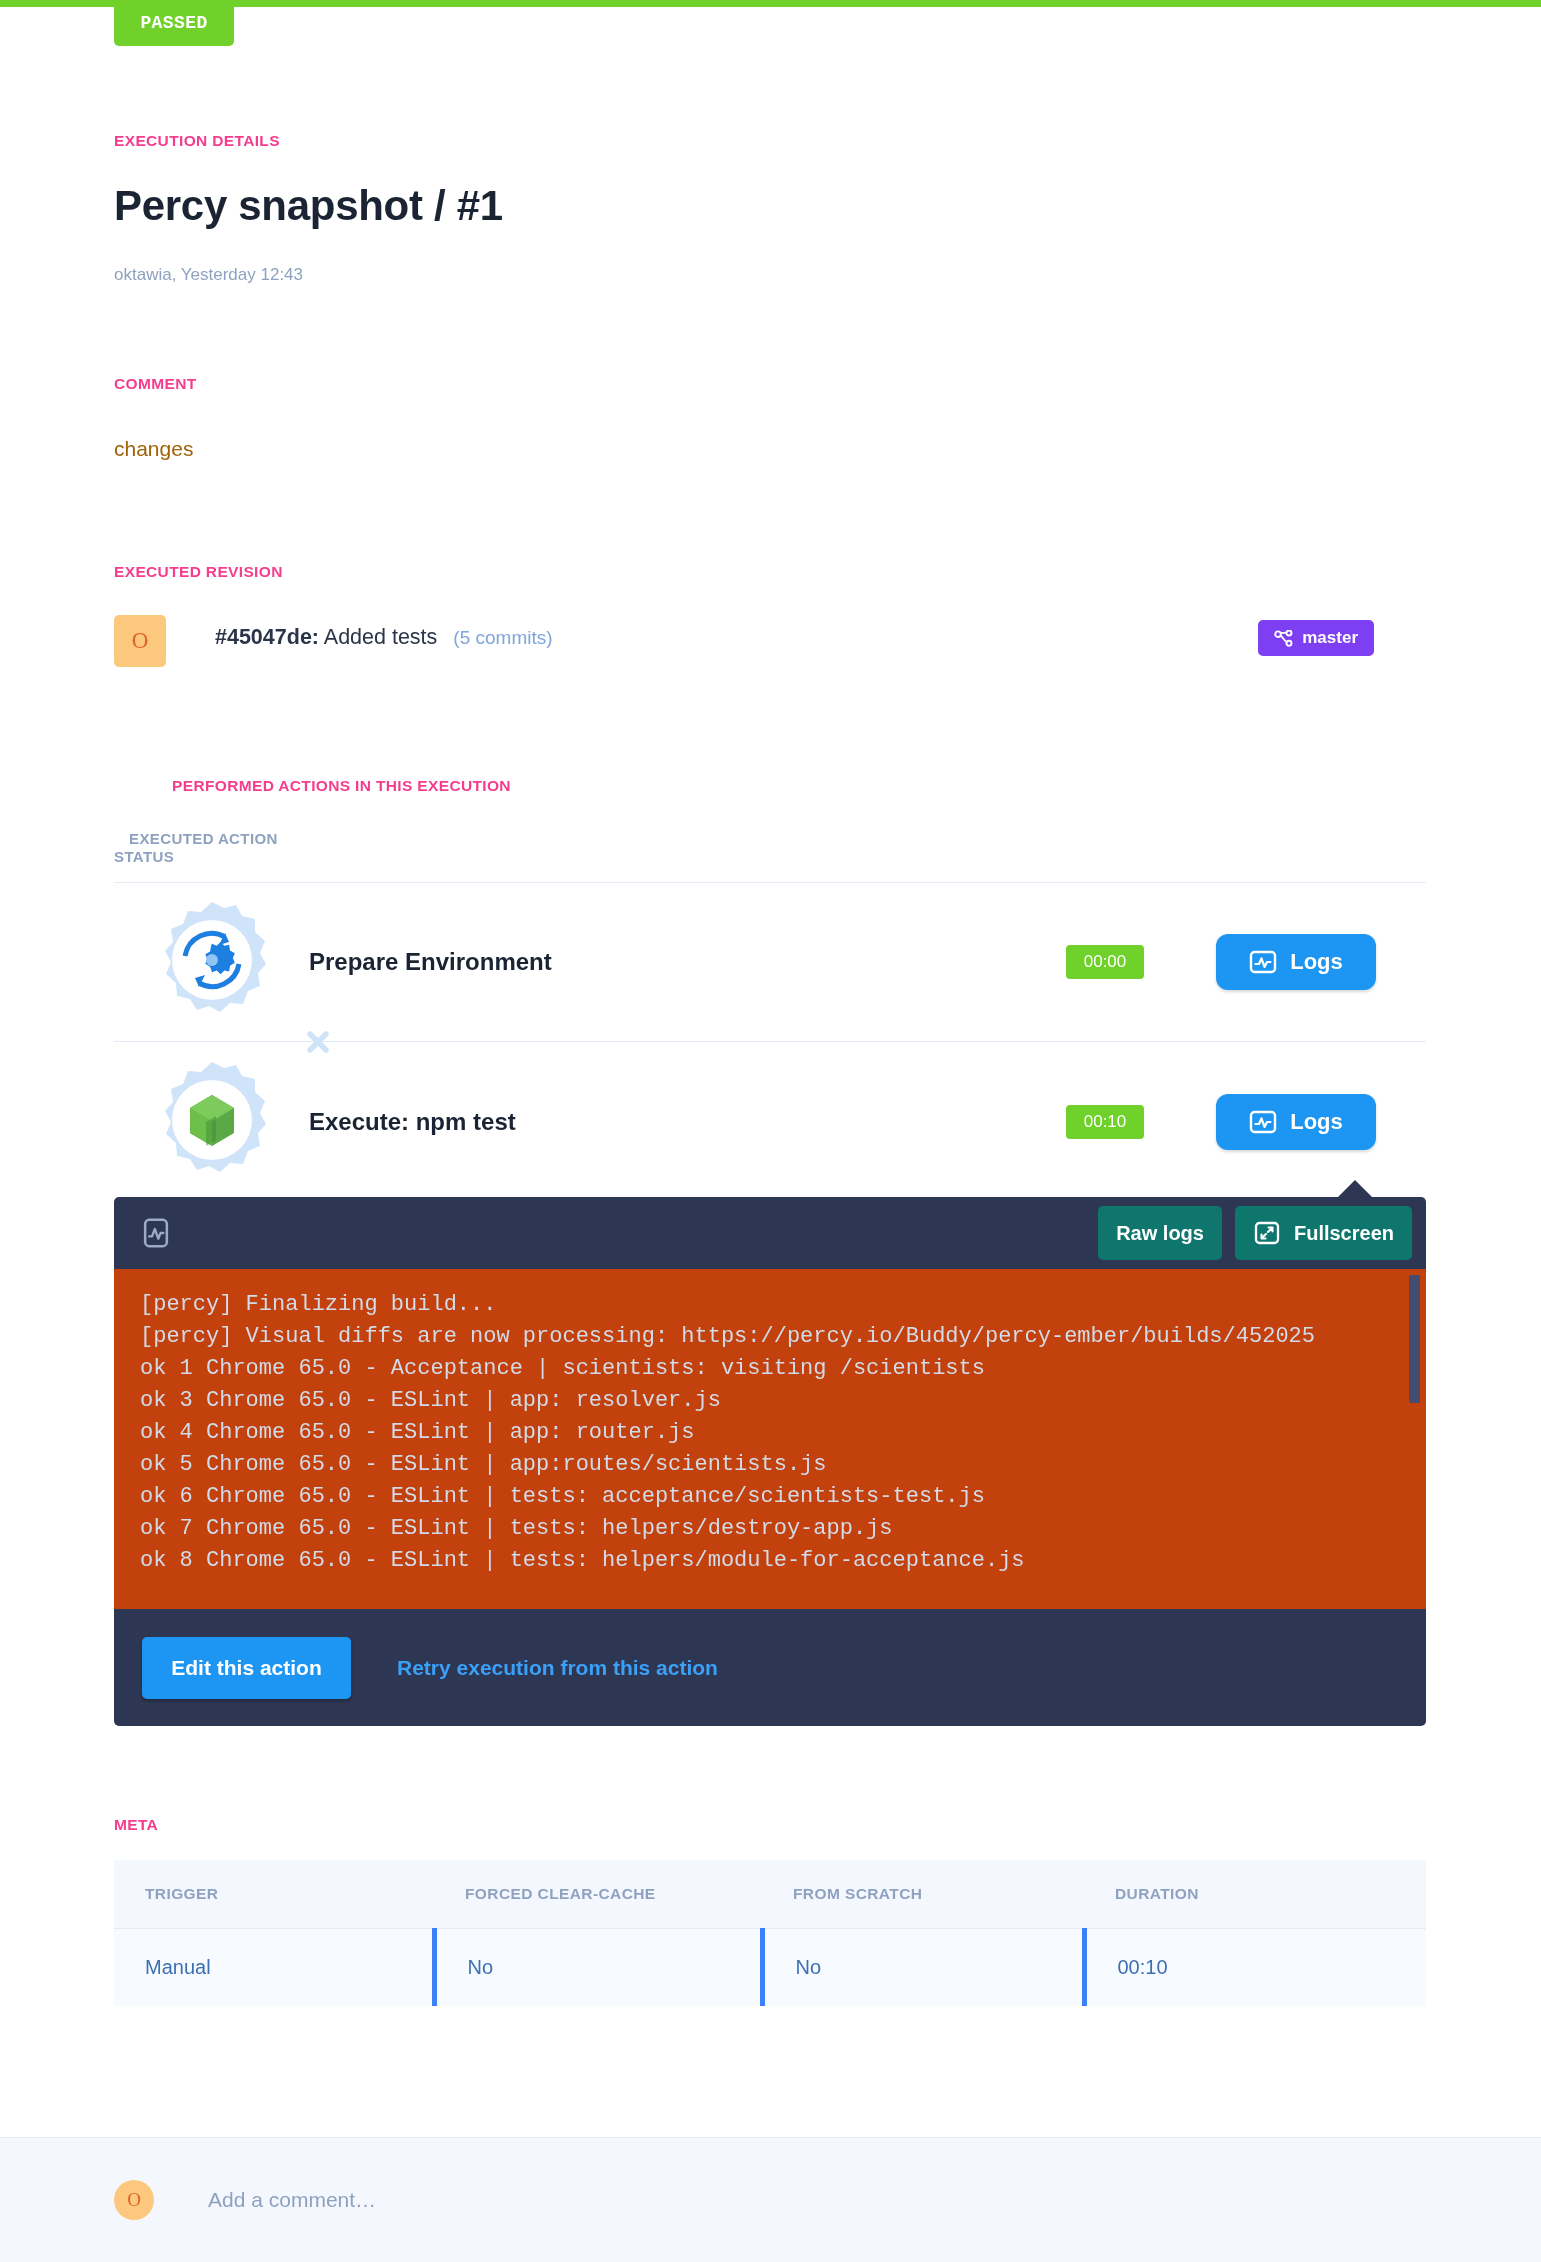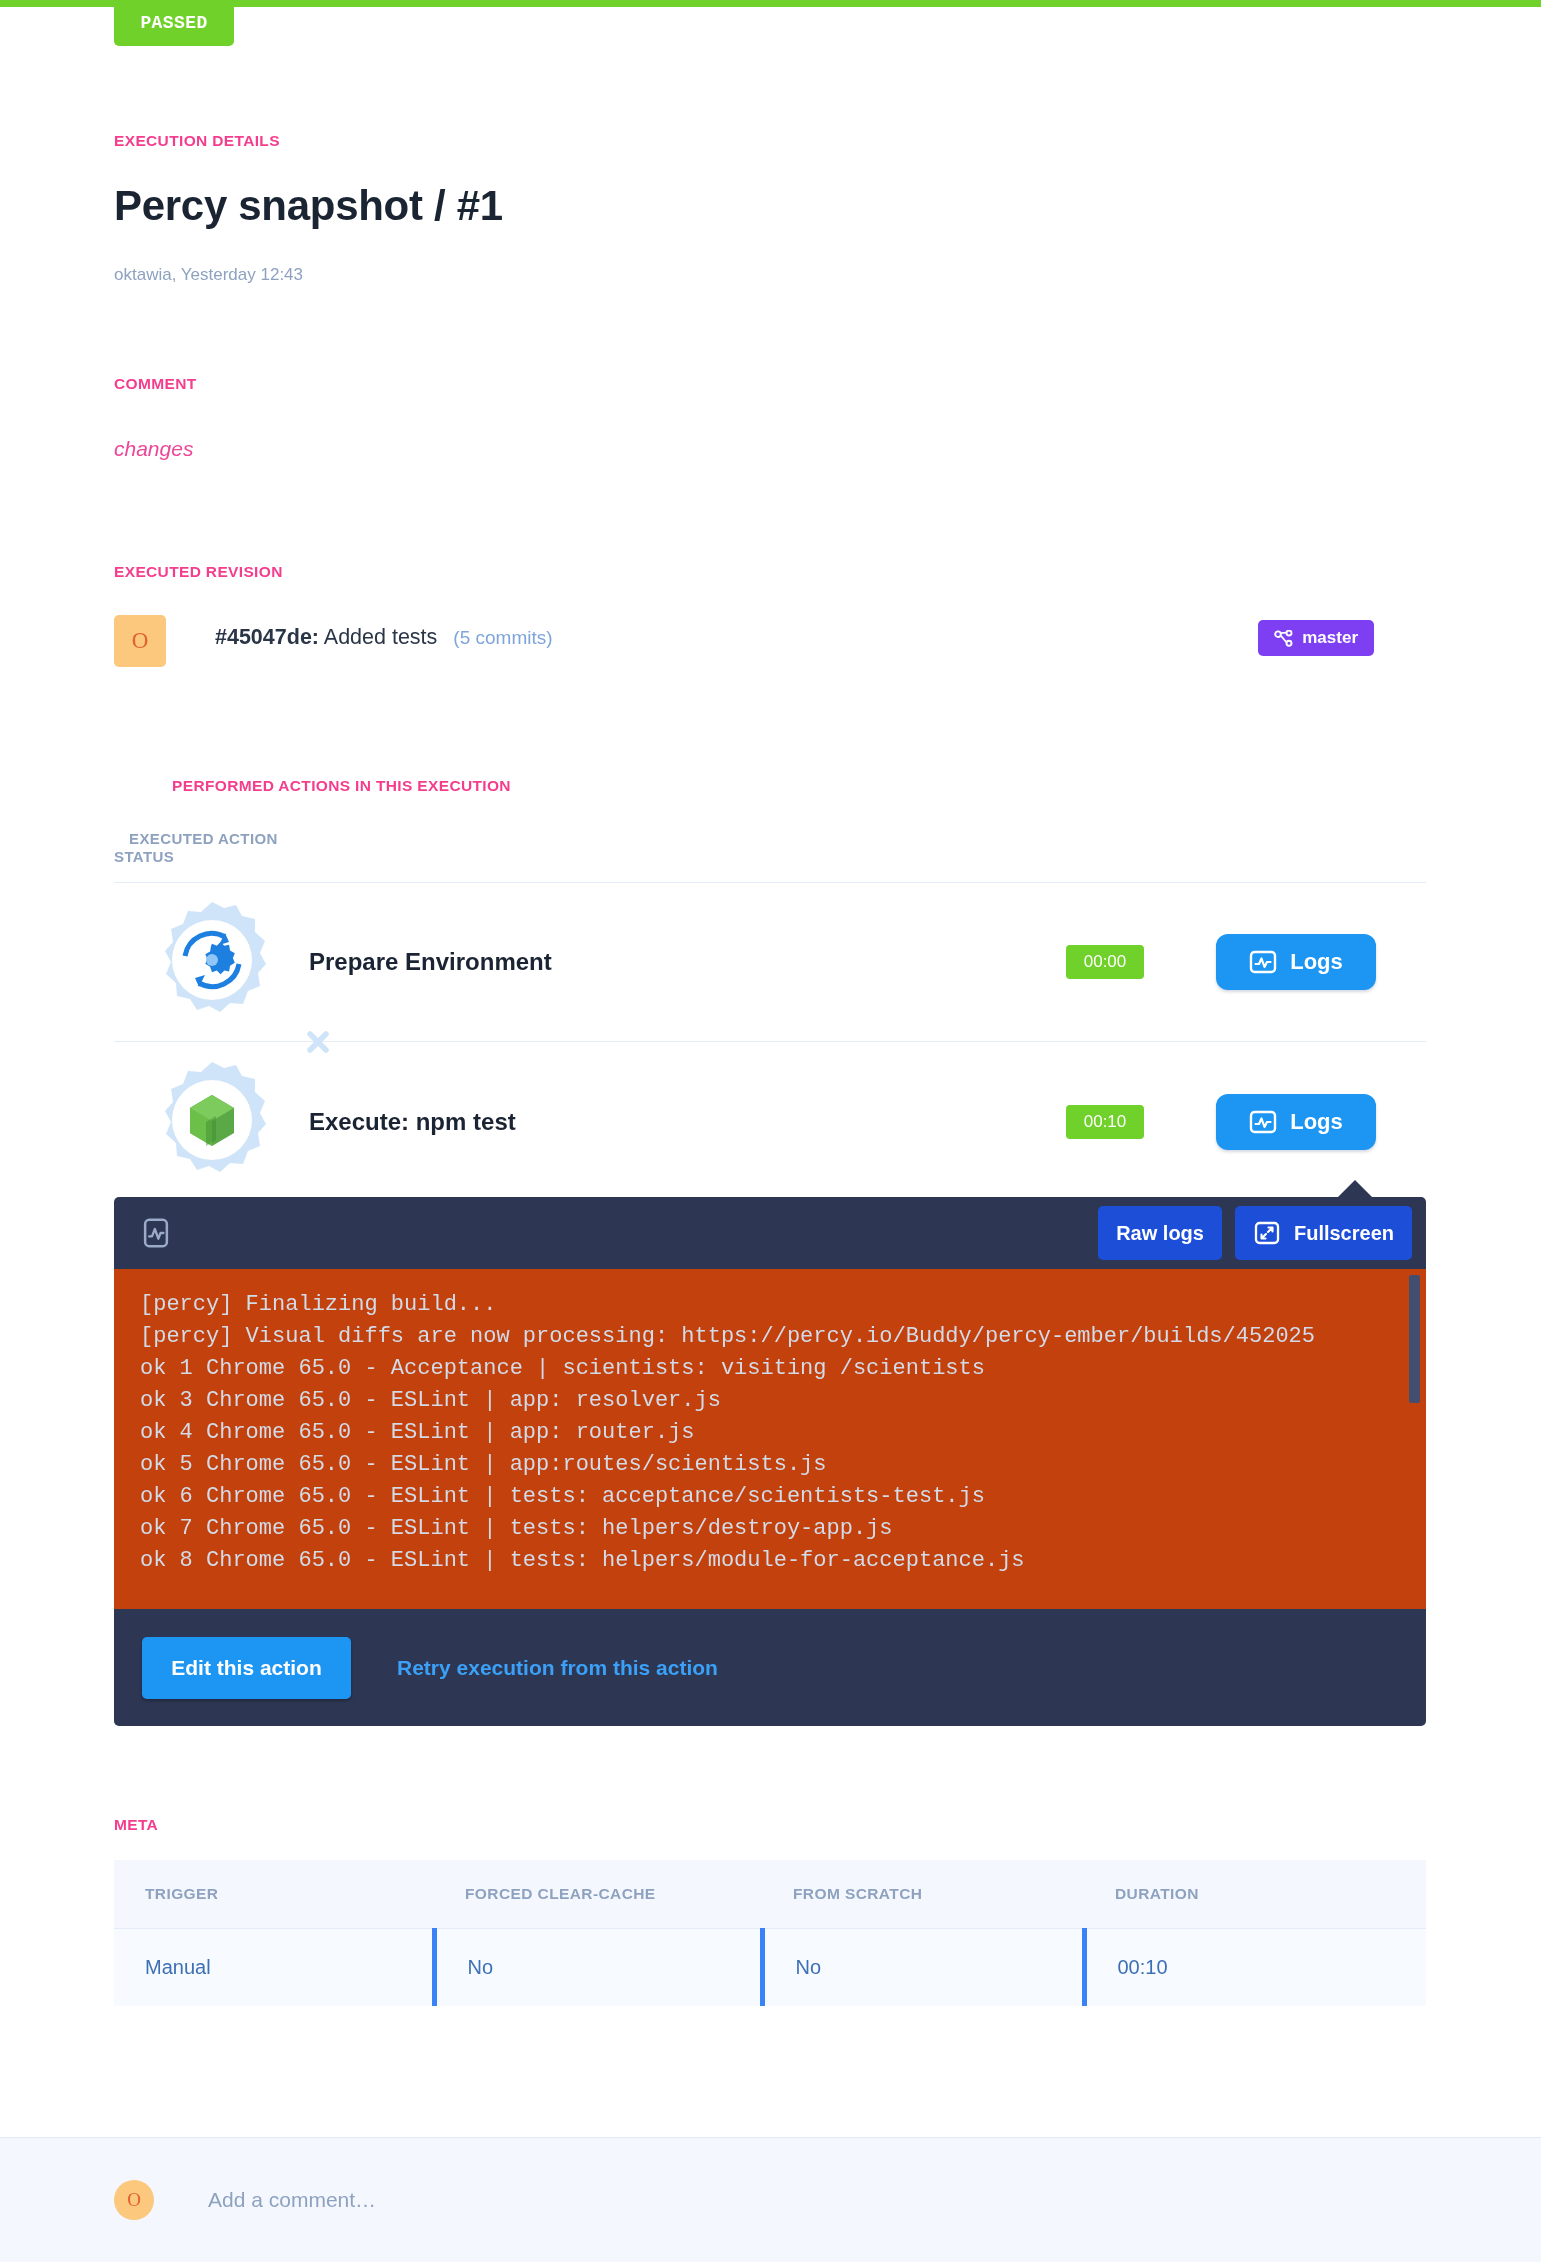--- a/index.html
+++ b/index.html
@@ -73,22 +73,21 @@
     font-size: 17px;
     color: #8ea2c0;
   }
 
   .comment-label { position: absolute; top: 375px; left: 114px; }
   .comment-text {
     position: absolute;
     top: 437px;
     left: 114px;
     font-size: 21px;
-    color: #ec4899;
-    font-style: italic;
+    color: #a16207;
   }
 
   .revision-label { position: absolute; top: 563px; left: 114px; }
 
   .revision-row {
     position: absolute;
     top: 615px;
     left: 114px;
     width: 1312px;
     height: 52px;
@@ -242,21 +241,21 @@
   .log-head {
     height: 72px;
     display: flex;
     align-items: center;
     padding: 0 14px 0 26px;
   }
   .log-head-icon { width: 32px; height: 32px; opacity: .9; }
   .log-head-spacer { flex: 1; }
   .ghost-btn {
     height: 54px;
-    background: #1d4ed8;
+    background: #0f766e;
     border: none;
     border-radius: 5px;
     color: #fff;
     font-family: "Liberation Sans", sans-serif;
     font-size: 20px;
     font-weight: bold;
     display: flex;
     align-items: center;
     justify-content: center;
     gap: 13px;

